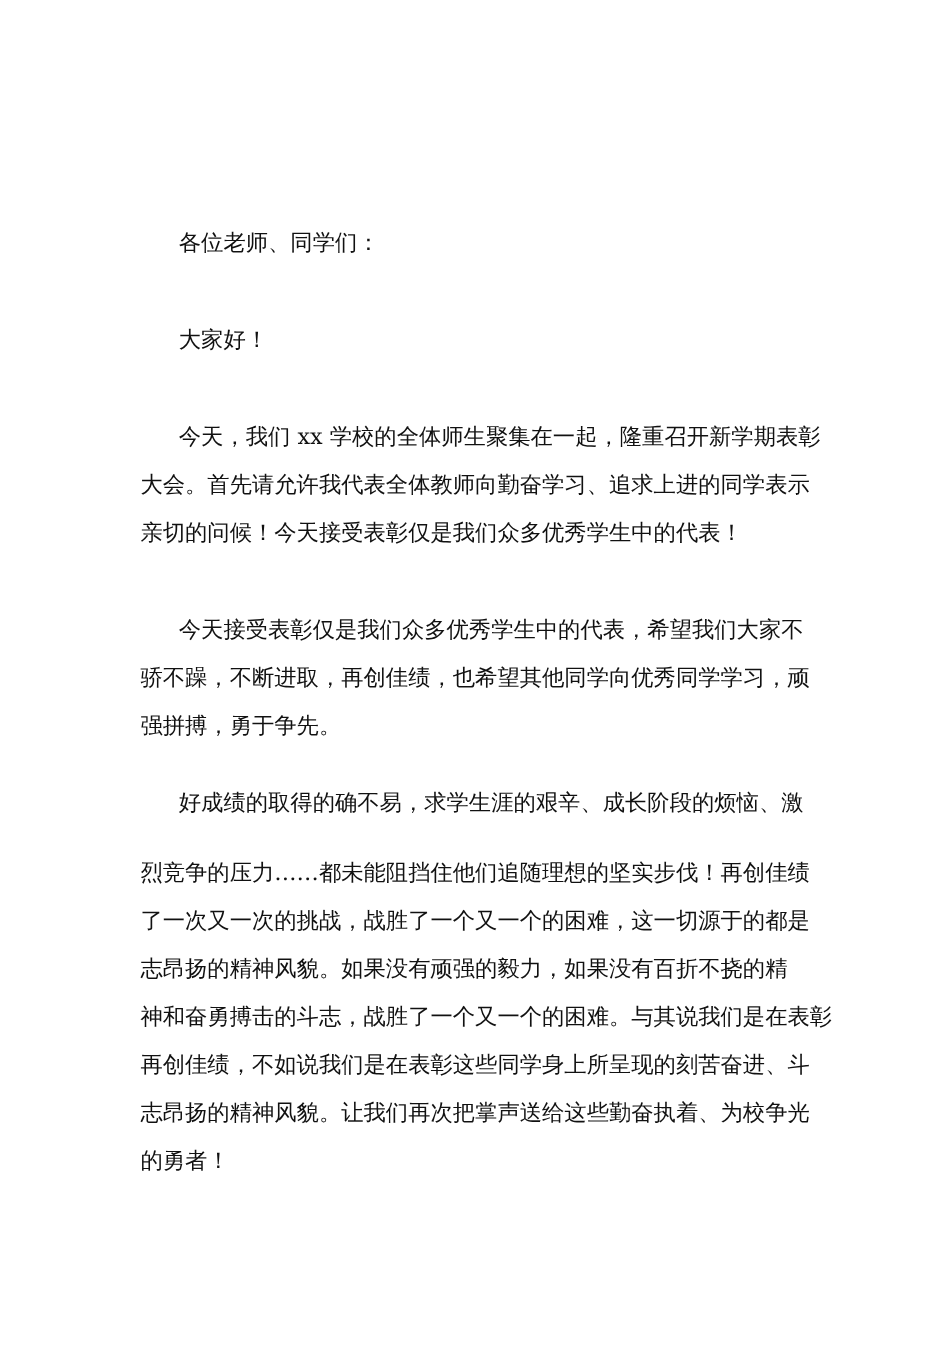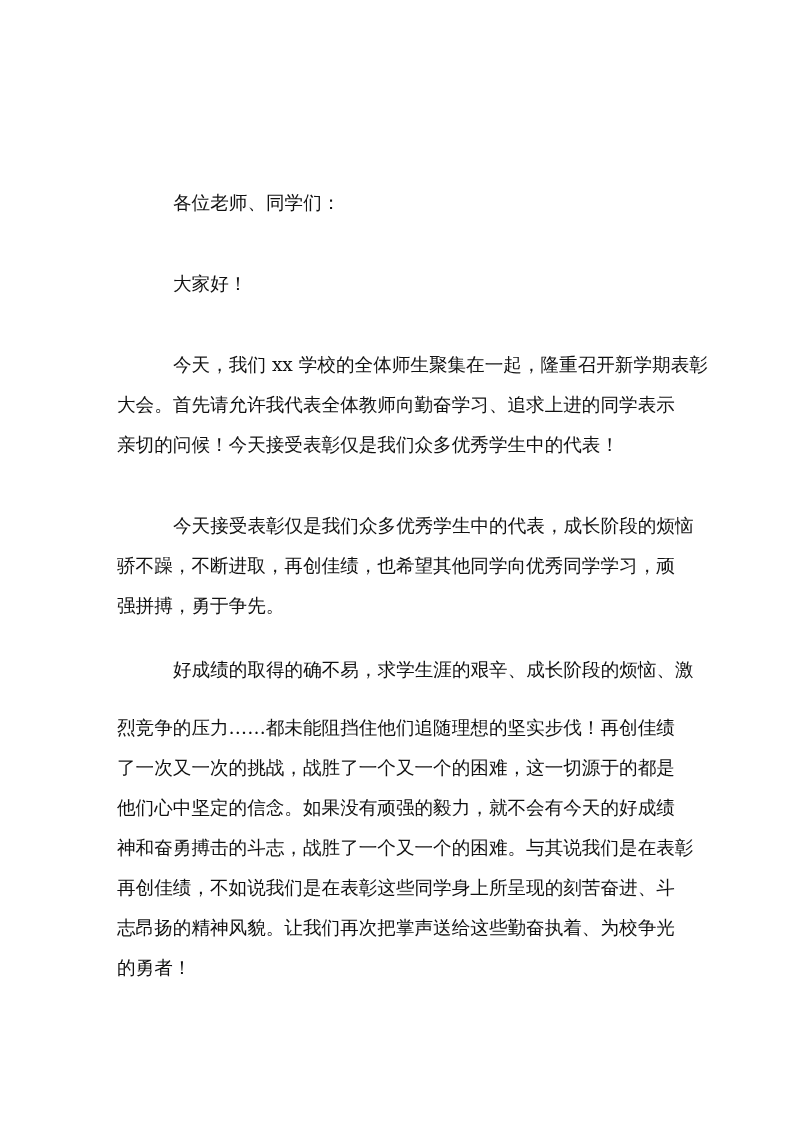--- a/index.html
+++ b/index.html
@@ -1,37 +1,37 @@
 <!DOCTYPE html>
 <html><head>
   <meta charset="utf-8">
   <style>
     html, body { margin:0; padding:0; background:#ffffff; }
     body { width:793px; height:1122px; position:relative; overflow:hidden;
       font-family: "DejaVu Serif", "Liberation Serif", serif; color:#111; }
     .page { position:absolute; left:117px; top:0; width:562px; }
     .line { position:absolute; left:0; white-space:nowrap; font-size:18.6px; line-height:24px; }
-    .indent { left:32px;margin-left:24px; }
+    .indent { left:32px; }
   </style>
 </head>
 <body>
 
 <div class="page">
   <div class="line indent" style="top:191px">各位老师、同学们：</div>
   <div class="line indent" style="top:272px">大家好！</div>
 
   <div class="line indent" style="top:353px">今天，我们 xx 学校的全体师生聚集在一起，隆重召开新学期表彰</div>
   <div class="line" style="top:393px">大会。首先请允许我代表全体教师向勤奋学习、追求上进的同学表示</div>
   <div class="line" style="top:433px">亲切的问候！今天接受表彰仅是我们众多优秀学生中的代表！</div>
 
-  <div class="line indent" style="top:514px">今天接受表彰仅是我们众多优秀学生中的代表，成长阶段的烦恼</div>
+  <div class="line indent" style="top:514px">今天接受表彰仅是我们众多优秀学生中的代表，希望我们大家不</div>
   <div class="line" style="top:554px">骄不躁，不断进取，再创佳绩，也希望其他同学向优秀同学学习，顽</div>
   <div class="line" style="top:594px">强拼搏，勇于争先。</div>
 
   <div class="line indent" style="top:658px">好成绩的取得的确不易，求学生涯的艰辛、成长阶段的烦恼、激</div>
   <div class="line" style="top:716px">烈竞争的压力……都未能阻挡住他们追随理想的坚实步伐！再创佳绩</div>
   <div class="line" style="top:756px">了一次又一次的挑战，战胜了一个又一个的困难，这一切源于的都是</div>
-  <div class="line" style="top:796px">他们心中坚定的信念。如果没有顽强的毅力，就不会有今天的好成绩</div>
+  <div class="line" style="top:796px">志昂扬的精神风貌。如果没有顽强的毅力，如果没有百折不挠的精</div>
   <div class="line" style="top:836px">神和奋勇搏击的斗志，战胜了一个又一个的困难。与其说我们是在表彰</div>
   <div class="line" style="top:876px">再创佳绩，不如说我们是在表彰这些同学身上所呈现的刻苦奋进、斗</div>
   <div class="line" style="top:916px">志昂扬的精神风貌。让我们再次把掌声送给这些勤奋执着、为校争光</div>
   <div class="line" style="top:956px">的勇者！</div>
 </div>
 
 </body></html>

